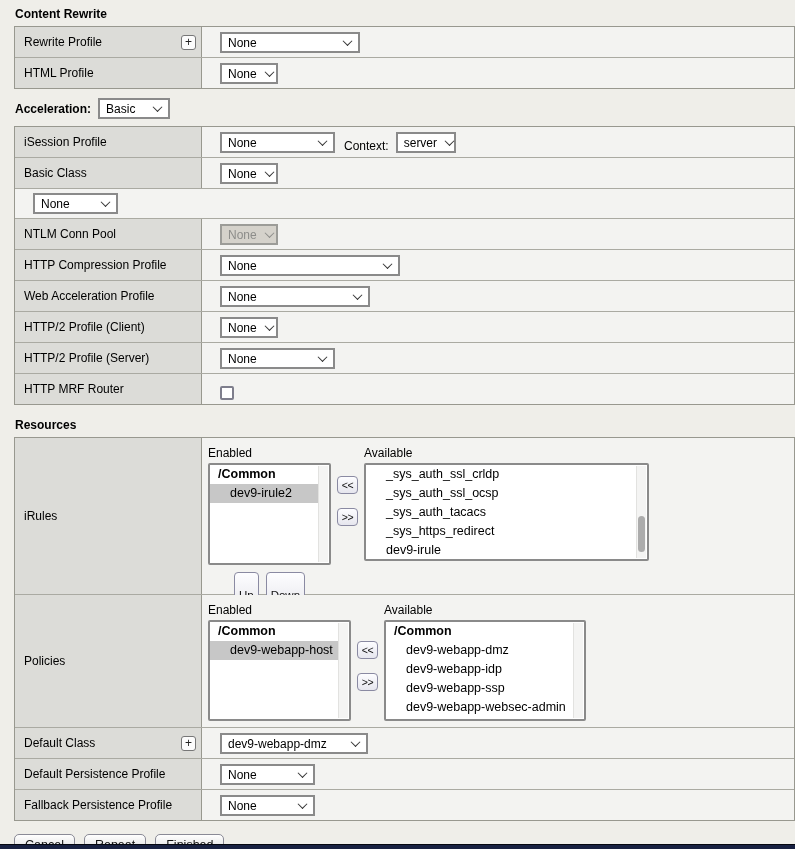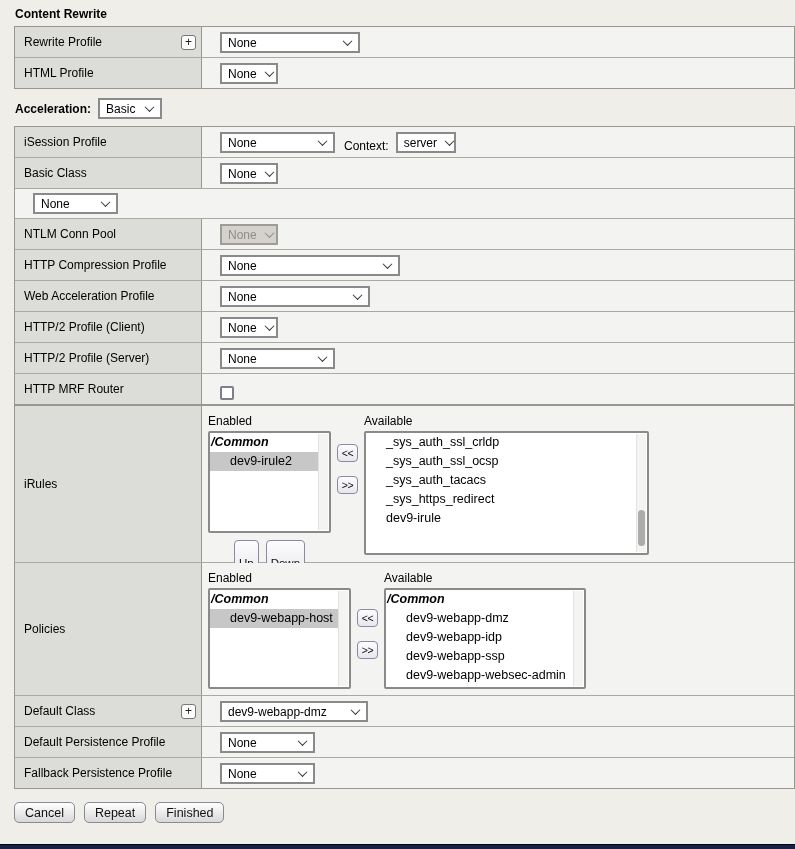--- a/index.html
+++ b/index.html
@@ -26,21 +26,21 @@
     display:inline-flex;align-items:center;justify-content:space-between;
     background:#fff;border:2px solid #8a8a8a;height:21px;box-sizing:border-box;
     padding:0 7px 0 6px;font-size:12px;cursor:default;flex-shrink:0;
   }
   .sel .chev{
     width:6px;height:6px;border-right:1.6px solid #333;border-bottom:1.6px solid #333;
     transform:rotate(45deg) translate(-1px,-1px);margin-left:9px;flex-shrink:0;
   }
   .sel.disabled{background:#d5d2cb;color:#8d8d8a;border-color:#9c9c98}
   .sel.disabled .chev{border-color:#8d8d8a}
-  .w140{width:140px}.w57{width:58px}.w78{width:64px}.w115{width:115px}
+  .w140{width:140px}.w57{width:58px}.w78{width:72px}.w115{width:115px}
   .w60{width:60px}.w85{width:85px}.w180{width:180px}.w150{width:150px}
   .w148{width:148px}.w95{width:95px}
   .ctx-label{margin:0 7px 0 9px;white-space:nowrap}
 
   .addbtn{
     width:15px;height:15px;border:1px solid #777;border-radius:3px;background:#fcfcfc;
     display:flex;align-items:center;justify-content:center;font-size:12px;line-height:1;
     color:#222;box-sizing:border-box;cursor:pointer;flex-shrink:0;
   }
   .checkbox{
@@ -52,21 +52,21 @@
   .accel-bar .lbl{font-weight:bold;margin-right:7px}
 
   
   .dcol{display:flex;flex-direction:column;}
   .dl-header{font-size:12px;margin-bottom:3px}
   .listbox{
     position:relative;background:#fff;border:2px solid #8a8a8a;border-radius:2px;
     box-sizing:border-box;overflow:hidden;font-size:12.5px;
   }
   .lb-item{line-height:19px;padding-left:20px;margin-right:11px;white-space:nowrap}
-  .lb-group{line-height:19px;padding-left:1px;font-weight:bold;font-style:italic;white-space:nowrap}
+  .lb-group{line-height:19px;padding-left:8px;font-weight:bold;white-space:nowrap}
   .lb-item.selected{background:#c7c7c7}
   .track{position:absolute;top:1px;right:1px;bottom:1px;width:9px;background:#f4f4f3;border-left:1px solid #e2e2e0}
   .thumb{position:absolute;right:2px;width:7px;background:#acacac;border-radius:4px}
   .movebtns{display:flex;flex-direction:column;gap:14px;margin:0 6px}
   .mvbtn{
     width:21px;height:18px;border:1px solid #8a8aa2;border-radius:4px;
     background:linear-gradient(#fdfdff,#e6e6ee);display:flex;align-items:center;justify-content:center;
     font-size:10.5px;letter-spacing:-0.5px;color:#111;cursor:pointer;box-sizing:border-box;
   }
   .updown{display:flex;gap:7px;justify-content:center;margin-top:7px}
@@ -217,20 +217,21 @@
     <div class="row">
       <div class="lcell">
         <span>HTTP MRF Router</span>
       </div>
       <div class="vcell">
         <span class="checkbox"></span>
       </div>
     </div>
   </div>
 
+  <div class="sec-title" style="margin-top:6px">Resources</div>
   <div class="ftable">
 
     <div class="row" style="height:156px">
       <div class="lcell">
         <span>iRules</span>
       </div>
       <div class="vcell stack">
         <div class="dcol">
           <div class="dl-header">Enabled</div>
           <div class="listbox" style="width:123px;height:102px">
@@ -242,21 +243,21 @@
             <span class="smbtn">Up</span>
             <span class="smbtn">Down</span>
           </div>
         </div>
         <div class="movebtns" style="margin-top:30px">
           <span class="mvbtn">&lt;&lt;</span>
           <span class="mvbtn">&gt;&gt;</span>
         </div>
         <div class="dcol">
           <div class="dl-header">Available</div>
-          <div class="listbox" style="width:285px;height:124px">
+          <div class="listbox" style="width:285px;height:98px">
             <div class="lb-item">_sys_auth_ssl_crldp</div>
             <div class="lb-item">_sys_auth_ssl_ocsp</div>
             <div class="lb-item">_sys_auth_tacacs</div>
             <div class="lb-item">_sys_https_redirect</div>
             <div class="lb-item">dev9-irule</div>
             <div class="track"></div>
             <div class="thumb" style="bottom:7px;height:36px"></div>
           </div>
         </div>
       </div>

